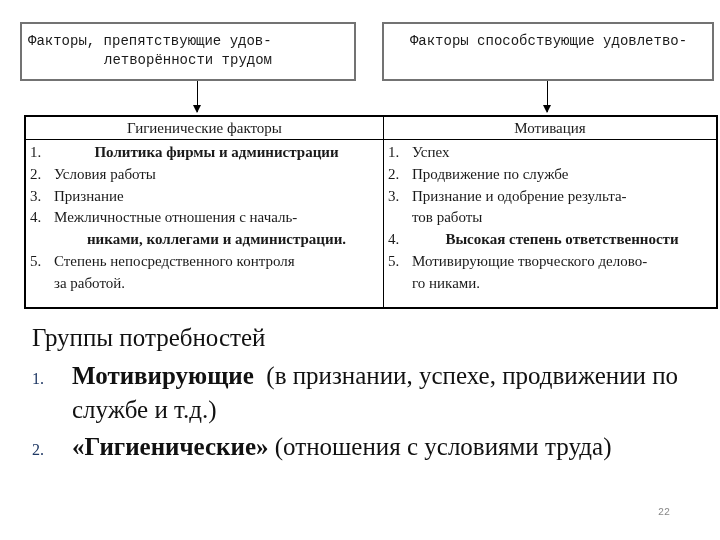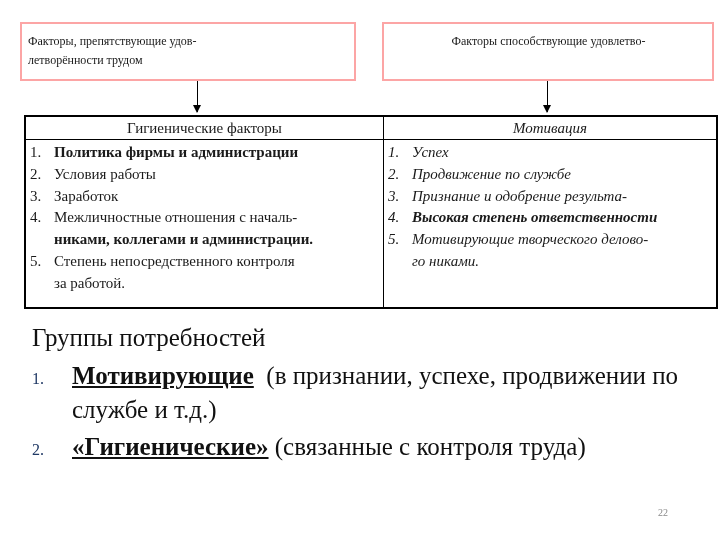--- a/index.html
+++ b/index.html
@@ -1,48 +1,48 @@
 <!DOCTYPE html>
 <html><head>
 <meta charset="utf-8">
 <style>
   html, body { margin: 0; padding: 0; background: #ffffff; }
   body { width: 720px; height: 540px; position: relative; overflow: hidden;
          font-family: "Liberation Serif", "DejaVu Serif", serif; color: #1a1a1a; }
-  .top-box { position: absolute; border: 2px solid #fca5a5; box-sizing: border-box;
-             font-size: 12px; line-height: 19px; padding: 8px 6px 0 6px; }
-  .top-box .line2 { display: block; text-align: left; }
+  .top-box { position: absolute; border: 2px solid #737373; box-sizing: border-box;
+             font-size: 14px; line-height: 19px; padding: 8px 6px 0 6px; font-family: Liberation Mono, monospace; }
+  .top-box .line2 { display: block; text-align: center; }
   #box-left { left: 20px; top: 22px; width: 336px; height: 59px; }
   #box-right { left: 382px; top: 22px; width: 332px; height: 59px; text-align: center; padding-left: 7px; }
   .arrow { position: absolute; width: 1px; background: #000; }
   .arrow::after { content: ""; position: absolute; left: -4px; bottom: -1px;
                   border-left: 4.5px solid transparent; border-right: 4.5px solid transparent;
                   border-top: 8px solid #000; }
   #arrow-left { left: 197px; top: 81px; height: 31px; }
   #arrow-right { left: 547px; top: 81px; height: 31px; }
   .table { position: absolute; left: 24px; top: 115px; width: 694px; height: 194px;
            border: 2px solid #000; box-sizing: border-box; display: flex; }
   .col { position: relative; box-sizing: border-box; }
   #col-left { width: 358px; border-right: 1px solid #000; }
-  #col-right { flex: 1; font-style: italic; }
+  #col-right { flex: 1; }
   .col-head { height: 22px; border-bottom: 1px solid #000; text-align: center;
               font-size: 15px; line-height: 22px; }
   .col-list { list-style: none; margin: 0; padding: 2px 0 0 0; font-size: 15px; line-height: 21.8px; }
   .col-list li { display: flex; }
   .col-list .num { width: 24px; padding-left: 4px; flex: none; }
   .col-list .txt { flex: 1; padding-right: 4px; }
-  .col-list .bold { font-weight: bold; }
+  .col-list .bold { font-weight: bold; text-align: center; }
   .bottom { position: absolute; left: 32px; top: 322px; width: 690px;
             font-family: "Liberation Serif", "DejaVu Serif", serif; color: #111; }
   .bottom .title { font-size: 25px; line-height: 32px; margin-bottom: 5px; }
   .bottom .item { display: flex; font-size: 25px; line-height: 34px; margin-bottom: 3px; }
   .bottom .item .num { width: 40px; flex: none; font-size: 16px; color: #1f3864; padding-top: 3px; }
   .bottom .item .txt { flex: 1; }
-  .bottom .item b { font-weight: bold; text-decoration: underline; }
-  .page-num { position: absolute; left: 658px; top: 507px; font-family: Liberation Serif, serif;
+  .bottom .item b { font-weight: bold; }
+  .page-num { position: absolute; left: 658px; top: 507px; font-family: Liberation Mono, monospace;
               font-size: 10px; color: #888; }
 </style>
 </head>
 <body>
 
 <div class="top-box" id="box-left">
   <span>Факторы, препятствующие удов-</span>
   <span class="line2">летворённости трудом</span>
 </div>
 
@@ -60,21 +60,21 @@
       <li>
           <span class="num">1.</span>
           <span class="txt bold">Политика фирмы и администрации</span>
         </li>
       <li>
           <span class="num">2.</span>
           <span class="txt">Условия работы</span>
         </li>
       <li>
           <span class="num">3.</span>
-          <span class="txt">Заработок</span>
+          <span class="txt">Признание</span>
         </li>
       <li>
           <span class="num">4.</span>
           <span class="txt">Межличностные отношения с началь-</span>
         </li>
       <li>
           <span class="num"></span>
           <span class="txt bold">никами, коллегами и администрации.</span>
         </li>
       <li>
@@ -96,20 +96,24 @@
         </li>
       <li>
           <span class="num">2.</span>
           <span class="txt">Продвижение по службе</span>
         </li>
       <li>
           <span class="num">3.</span>
           <span class="txt">Признание и одобрение результа-</span>
         </li>
       <li>
+          <span class="num"></span>
+          <span class="txt">тов работы</span>
+        </li>
+      <li>
           <span class="num">4.</span>
           <span class="txt bold">Высокая степень ответственности</span>
         </li>
       <li>
           <span class="num">5.</span>
           <span class="txt">Мотивирующие творческого делово-</span>
         </li>
       <li>
           <span class="num"></span>
           <span class="txt">го никами.</span>
@@ -119,17 +123,17 @@
 </div>
 
 <div class="bottom">
   <div class="title">Группы потребностей</div>
   <div class="item">
     <span class="num">1.</span>
     <span class="txt"><b>Мотивирующие</b><span style="white-space:pre-wrap">  (в признании, успехе, продвижении по службе и т.д.)</span></span>
   </div>
   <div class="item">
     <span class="num">2.</span>
-    <span class="txt" style="white-space:nowrap"><b>«Гигиенические»</b><span style="white-space:pre"> (связанные с контроля труда)</span></span>
+    <span class="txt" style="white-space:nowrap"><b>«Гигиенические»</b><span style="white-space:pre"> (отношения с условиями труда)</span></span>
   </div>
 </div>
 
 <div class="page-num">22</div>
 
 </body></html>

